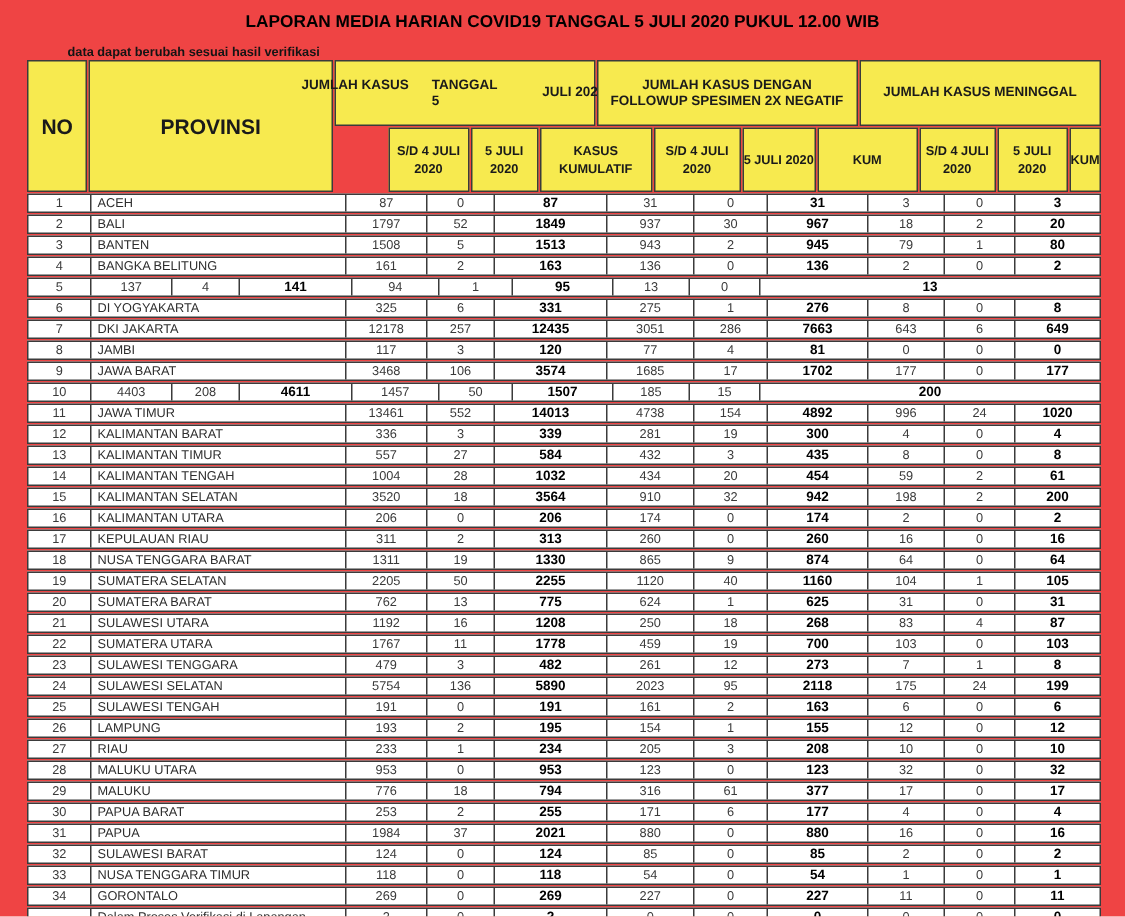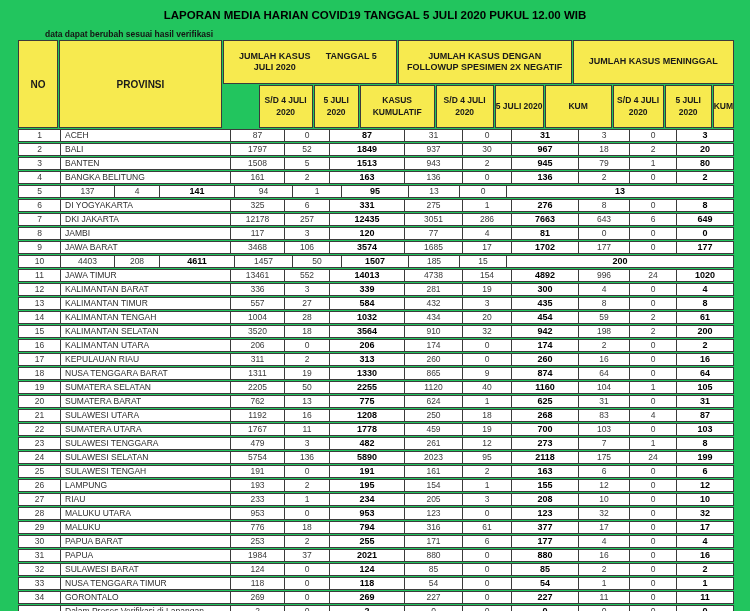--- a/index.html
+++ b/index.html
@@ -1,33 +1,33 @@
 <!DOCTYPE html>
 <html style="--yellow: #f7ea4f; --border: #3b3b3b;"><head>
 <meta charset="utf-8">
 <style>
   :root{ --yellow:#f7ea4f; --border:#3b3b3b; }
   html,body{margin:0;padding:0;background:#fff;}
   body{width:750px;height:611px;font-family:"Liberation Sans",sans-serif;}
-  .page{position:relative;width:750px;height:611px;background:#22c55e;overflow:hidden;}
+  .page{position:relative;width:750px;height:611px;background:#ef4444;overflow:hidden;}
   .title{position:absolute;top:9px;left:0;width:100%;text-align:center;font-size:11.5px;font-weight:bold;color:#000;}
   .note{position:absolute;top:29px;left:45px;font-size:8.5px;font-weight:bold;color:#141414;}
   .table{position:absolute;top:40px;left:18px;width:716px;}
   .cell{box-sizing:border-box;}
   
   .thead{display:flex;gap:1px;height:88px;margin-bottom:1px;}
   .head{background:var(--yellow);border:1px solid var(--border);display:flex;align-items:center;justify-content:center;
-        font-weight:bold;font-size:10px;text-align:center;color:#1a1a1a;}
+        font-weight:bold;font-size:14px;text-align:center;color:#1a1a1a;}
   .no-head{width:42px;}
   .prov-head{width:170px;}
   .head-right{flex:1;display:flex;flex-direction:column;gap:1px;}
   .group-row{display:flex;gap:1px;height:44px;}
   .group{background:var(--yellow);border:1px solid var(--border);font-weight:bold;font-size:9px;text-align:center;
          color:#1a1a1a;display:flex;align-items:center;justify-content:center;padding:0 6px;box-sizing:border-box;line-height:1.25;}
-  .g1{width:174px;padding:0;flex-direction:column;}
+  .g1{width:174px;padding:0;flex-direction:row;}
   .g1 .r1{display:flex;width:100%;}
   .g1 .r1 .l{width:102px;text-align:center;}
   .g1 .r1 .r{flex:1;text-align:left;}
   .g1 .r2{display:flex;width:100%;}
   .g1 .r2 .l{width:102px;text-align:center;}
   .g2{width:174px;}
   .g3{flex:1;}
   .sub-row{display:flex;gap:1px;height:43px;margin-left:36px;}
   .sub{background:var(--yellow);border:1px solid var(--border);font-weight:bold;font-size:8.5px;text-align:center;
        color:#1a1a1a;display:flex;align-items:center;justify-content:center;white-space:pre-line;line-height:1.3;box-sizing:border-box;}

